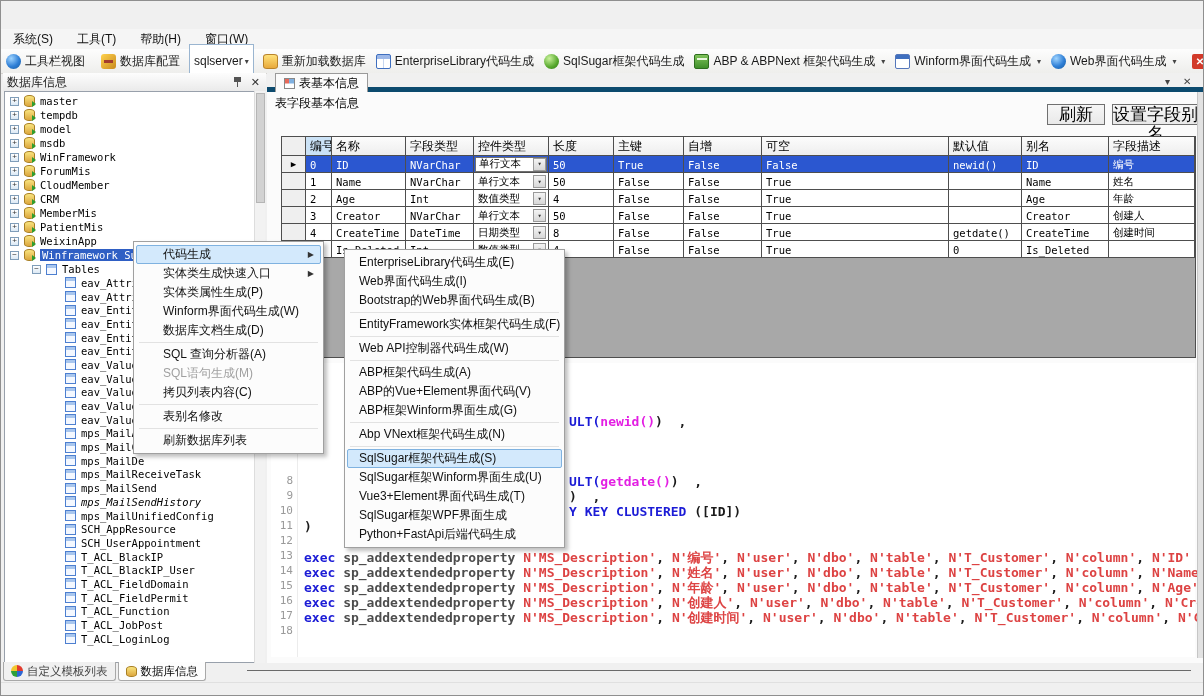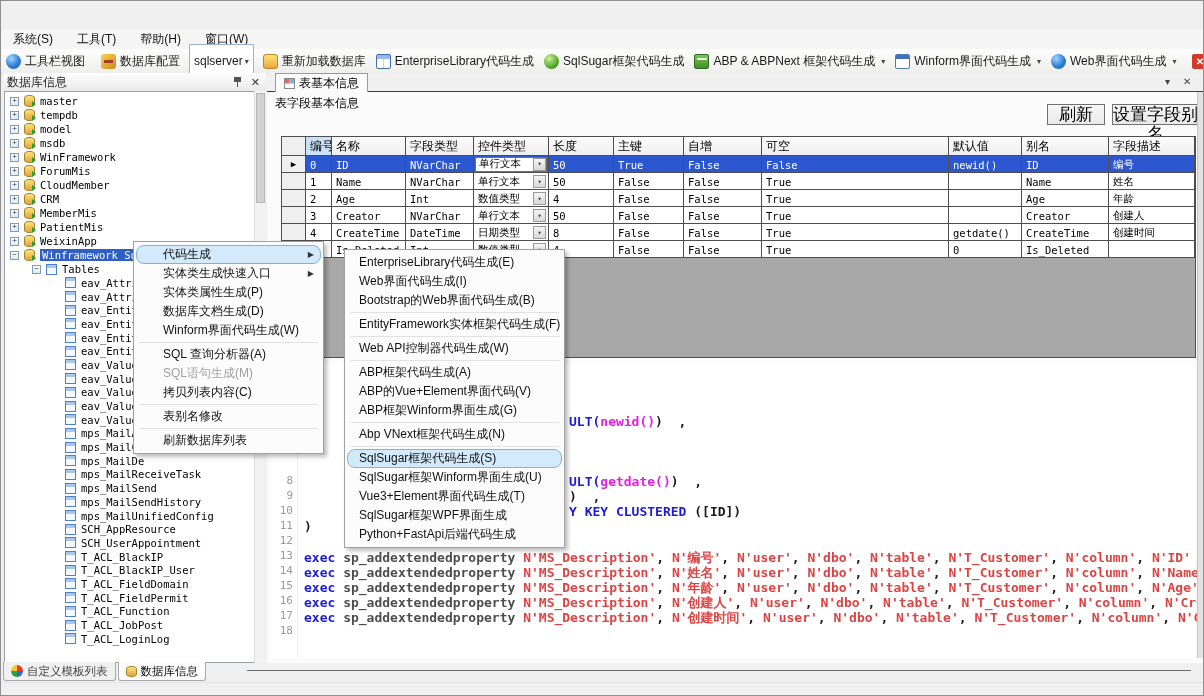--- a/index.html
+++ b/index.html
@@ -76,21 +76,21 @@
   .tlabel { margin-left:5px; white-space:nowrap; }
   .tlabel.sel { background:#2f5fc4; color:#fff; padding:0 2px; }
   .tree-scroll { position:absolute; right:1px; top:18px; width:11px; height:572px; background:#f2f2f2;
                  border-left:1px solid #ddd; }
   .tree-thumb { position:absolute; left:1px; top:2px; width:9px; height:110px; background:#d2d2d2;
                 border:1px solid #b5b5b5; }
 
   
   .main { position:absolute; left:266px; top:72px; width:938px; height:590px; background:#fbfbfb; }
   .tabstrip { position:absolute; left:0; top:0; width:938px; height:19px; background:#f0f0f0;
-              border-bottom:1px solid #0c4a6e; }
+              border-bottom:5px solid #0c4a6e; }
   .doc-tab { position:absolute; left:8px; top:0; height:19px; padding:0 8px; background:#fbfbfb;
              border:1px solid #9a9a9a; border-bottom:none; display:flex; align-items:center; gap:4px;
              font-size:12px; }
   .tab-grid-icon { width:11px; height:11px; border:1px solid #888;
              background:linear-gradient(90deg,#e86a5a 0 50%,#7fb0e0 50% 100%),
                         linear-gradient(#fff,#fff); background-size:100% 50%,100% 100%;
              background-repeat:no-repeat; }
   .ts-ctl { position:absolute; top:3px; font-size:10px; color:#444; }
   .section-label { position:absolute; left:8px; top:22px; font-size:12px; color:#000; }
   .btn { position:absolute; height:21px; background:linear-gradient(#f6f6f6,#e9e9e9);
@@ -143,21 +143,21 @@
           border:1px solid #a87f24; border-radius:5px/3px; }
   .divider { position:absolute; left:246px; top:669px; width:944px; height:1px; background:#6a6a6a; }
   .statusbar { position:absolute; left:0; top:681px; width:1204px; height:15px; background:#f0f0f0;
           border-top:1px solid #e0e0e0; }
 
   
   .menu { position:absolute; background:#fcfcfc; border:1px solid #a0a0a0;
           box-shadow:3px 3px 4px rgba(0,0,0,0.25); padding:3px 2px; font-size:12px; z-index:50; }
   .mi { position:relative; height:19px; display:flex; align-items:center; color:#111;
         border:1px solid transparent; }
-  .mi.hover { background:#d3e9fc; border:1px solid #7fb2e0; border-radius:8px; }
+  .mi.hover { background:#d3e9fc; border:1px solid #7fb2e0; border-radius:2px; }
   .mi.disabled { color:#a0a0a0; }
   .mi .arrow { position:absolute; right:6px; font-size:8px; color:#333; }
   .msep { height:1px; background:#e2e2e2; margin:2px 3px; }
   .ctxmenu { left:132px; top:240px; width:191px; }
   .ctxmenu .mi { padding-left:26px; }
   .submenu { left:343px; top:248px; width:221px; }
   .submenu .mi { padding-left:11px; }
 </style>
 </head>
 <body>
@@ -361,21 +361,21 @@
           <span class="tlabel">mps_MailDe</span>
         </div>
         <div class="trow" style="height: 13.7px;">
           <span class="icon-table" style="margin-left: 60px;"></span>
           <span class="tlabel">mps_MailReceiveTask</span>
         </div>
         <div class="trow" style="height: 13.7px;">
           <span class="icon-table" style="margin-left: 60px;"></span>
           <span class="tlabel">mps_MailSend</span>
         </div>
-        <div class="trow" style="height: 13.7px;">
+        <div class="trow" style="height: 13.7px; font-style: italic;">
           <span class="icon-table" style="margin-left: 60px;"></span>
           <span class="tlabel">mps_MailSendHistory</span>
         </div>
         <div class="trow" style="height: 13.7px;">
           <span class="icon-table" style="margin-left: 60px;"></span>
           <span class="tlabel">mps_MailUnifiedConfig</span>
         </div>
         <div class="trow" style="height: 13.7px;">
           <span class="icon-table" style="margin-left: 60px;"></span>
           <span class="tlabel">SCH_AppResource</span>
@@ -608,24 +608,24 @@
         <span class="arrow">▶</span>
       </div>
       <div class="mi">
         <span>实体类生成快速入口</span>
         <span class="arrow">▶</span>
       </div>
       <div class="mi">
         <span>实体类属性生成(P)</span>
       </div>
       <div class="mi">
+        <span>Winform界面代码生成(W)</span>
+      </div>
+      <div class="mi">
         <span>数据库文档生成(D)</span>
-      </div>
-      <div class="mi">
-        <span>Winform界面代码生成(W)</span>
       </div>
       <div class="msep"></div>
       <div class="mi">
         <span>SQL 查询分析器(A)</span>
       </div>
       <div class="mi disabled">
         <span>SQL语句生成(M)</span>
       </div>
       <div class="mi">
         <span>拷贝列表内容(C)</span>

